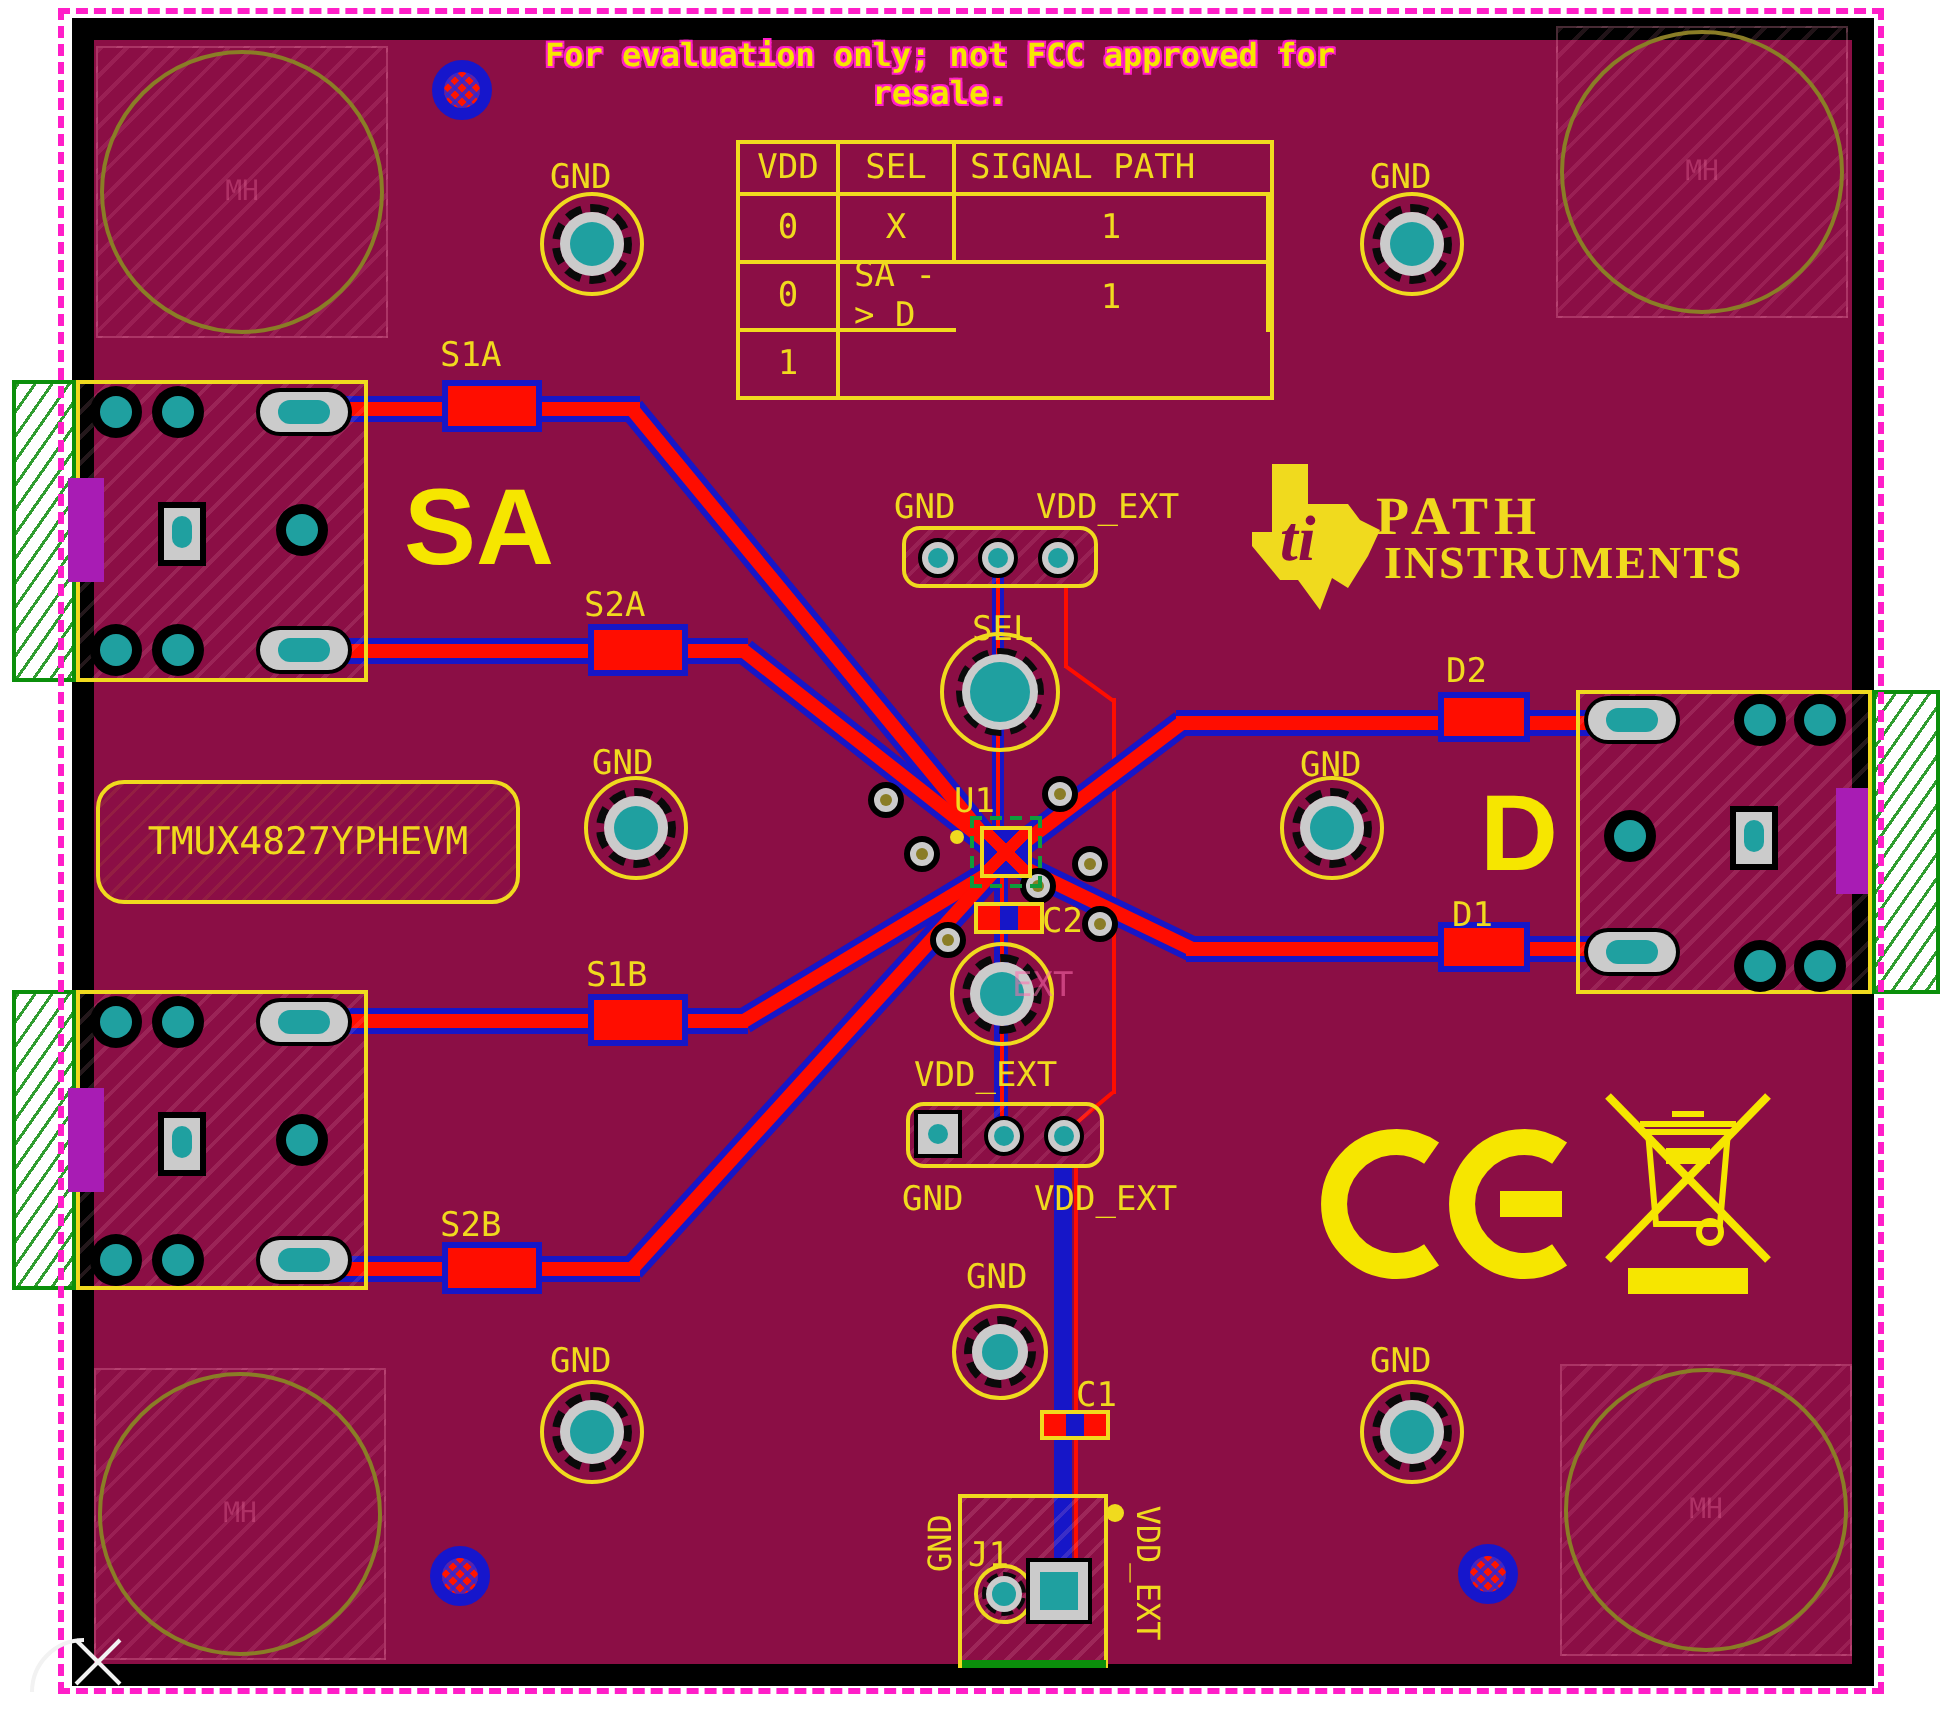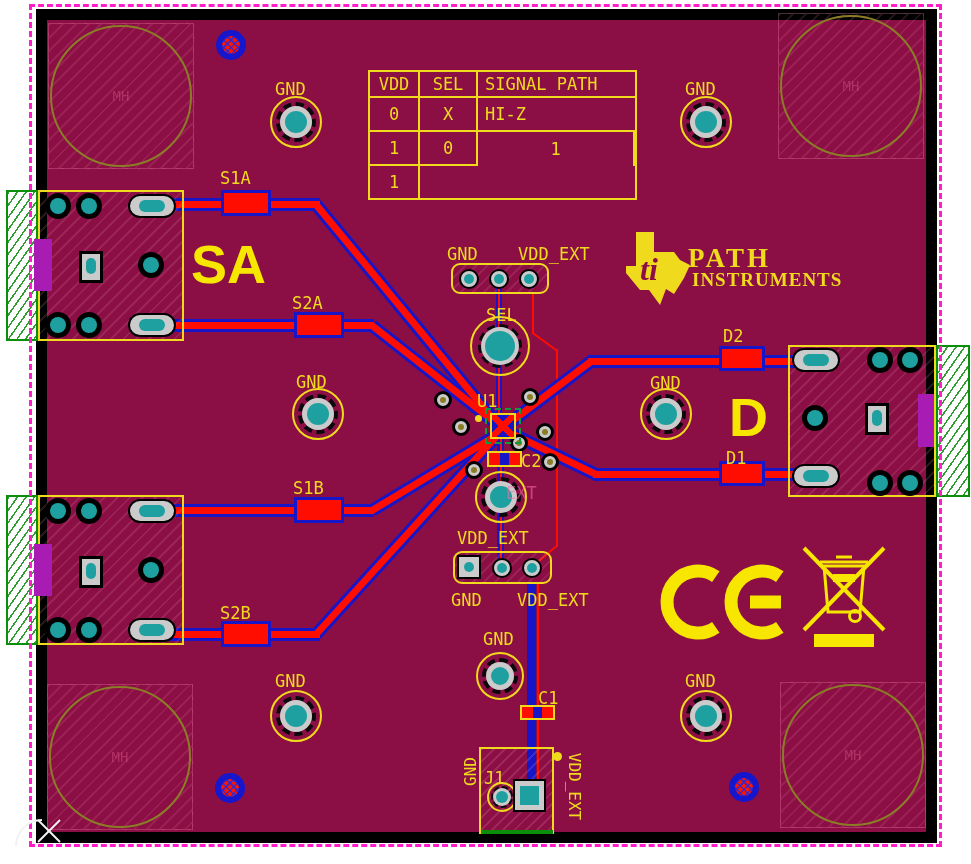--- a/index.html
+++ b/index.html
@@ -7,21 +7,21 @@
   #stage{ position:relative; width:971px; height:864px; background:var(--bg,#fff); overflow:hidden;
           font-family:"DejaVu Sans Mono", monospace; }
   .abs{ position:absolute; }
 
   
   .board{ left:36px; top:9px; width:901px; height:834px; background:var(--board); border:11px solid #000; }
   .dash{ left:29px; top:4px; width:913px; height:843px; border:3px dashed var(--magenta); z-index:40; pointer-events:none; }
 
   
   .lbl{ position:absolute; font:17px "DejaVu Sans Mono",monospace; color:var(--silk); white-space:pre; z-index:20; }
-  .big{ position:absolute; font:bold 54px "Liberation Sans",sans-serif; color:var(--silk_bright); z-index:20; }
+  .big{ position:absolute; font:bold 54px "Liberation Sans",sans-serif; color:var(--silk_bright); z-index:20;margin-left:11px; }
   .banner{ position:absolute; left:250px; top:18px; width:440px; text-align:center; z-index:20;
            font:bold 16px "DejaVu Sans Mono",monospace; color:var(--silk_bright);
            text-shadow:1px 1px 0 var(--magenta), -1px -1px 0 var(--magenta), 1px -1px 0 var(--magenta), -1px 1px 0 var(--magenta); }
   .faint{ color:rgba(255,110,175,.55); }
 
   
   .ttable{ left:368px; top:70px; width:269px; height:130px; border:2px solid var(--silk); z-index:20;
            display:grid; grid-template-columns:50px 58px 157px; grid-template-rows:26px 34px 34px 32px;
            color:var(--silk); font:17px "DejaVu Sans Mono",monospace; }
   .tcell{ border-right:2px solid var(--silk); border-bottom:2px solid var(--silk);
@@ -117,30 +117,31 @@
     </div>
   <div class="mhsq" style="left:47px;top:684px;width:146px;height:146px"></div>
   <div class="mhc" style="left:49px;top:686px;width:142px;height:142px">
       <span>MH</span>
     </div>
   <div class="mhsq" style="left:780px;top:682px;width:146px;height:146px"></div>
   <div class="mhc" style="left:782px;top:684px;width:142px;height:142px">
       <span>MH</span>
     </div>
 
+  <div class="banner">For evaluation only; not FCC approved for resale.</div>
 
   <div class="abs ttable">
     <div class="tcell">VDD</div>
     <div class="tcell">SEL</div>
     <div class="tcell l nr">SIGNAL PATH</div>
     <div class="tcell">0</div>
     <div class="tcell">X</div>
-    <div class="tcell l nr">HI-Z</div>
     <div class="tcell">1</div>
     <div class="tcell">0</div>
+    <div class="tcell l nr">SA -&gt; D</div>
     <div class="tcell nb">1</div>
     <div class="tcell nb">1</div>
   </div>
 
   <div class="tb" style="left:148px;top:198px;width:172px"></div>
   <div class="trc" style="left:148px;top:201px;width:172px"></div>
   <div class="tb" style="left:316px;top:198px;width:289px;transform:rotate(50.5deg)"></div>
   <div class="trc" style="left:316px;top:201px;width:289px;transform:rotate(50.5deg)"></div>
   <div class="tb" style="left:148px;top:319px;width:226px"></div>
   <div class="trc" style="left:148px;top:322px;width:226px"></div>
@@ -354,27 +355,30 @@
     </div>
   <div class="spad" style="left:513px;top:779px;width:33px;height:33px;z-index:12"></div>
   <div class="ydot" style="left:553px;top:752px;width:9px;height:9px"></div>
   <div class="vlbl" style="left:440px;top:762px;width:60px;transform:rotate(-90deg)">GND</div>
   <div class="vlbl" style="left:532px;top:777px;width:84px;transform:rotate(90deg)">VDD_EXT</div>
 
   <div class="fid" style="left:216px;top:30px"></div>
   <div class="fid" style="left:215px;top:773px"></div>
   <div class="fid" style="left:729px;top:772px"></div>
 
+  <div class="tmux">
+      <span>TMUX4827YPHEVM</span>
+    </div>
 
   <svg style="left:616px;top:230px" width="74" height="76" viewBox="0 0 74 76">
     <path d="M20,2 H38 V22 H58 L64,30 L74,35 L68,48 L58,64 L50,59 L44,75 L33,60 L24,60 L10,43 L10,36 L20,36 Z" fill="#F0DA1E"></path>
     <text x="24" y="50" font-family="Liberation Serif,serif" font-style="italic" font-weight="bold" font-size="32" fill="#8B0E45">ti</text>
   </svg>
   <div class="brand-serif" style="left:688px;top:243px;font-size:27px;letter-spacing:3px">PATH</div>
-  <div class="brand-serif" style="left:692px;top:269px;font-size:19px;letter-spacing:1px">INSTRUMENTS</div>
+  <div class="brand-serif" style="left:692px;top:269px;font-size:23px;letter-spacing:1px">INSTRUMENTS</div>
 
   <svg style="left:662px;top:562px" width="138" height="80" viewBox="0 0 138 80">
     <path d="M53.8,14.6 A31,31 0 1,0 53.8,65.4" fill="none" stroke="#F6E600" stroke-width="13"></path>
     <path d="M117.8,14.6 A31,31 0 1,0 117.8,65.4" fill="none" stroke="#F6E600" stroke-width="13"></path>
     <path d="M88,40 H119" fill="none" stroke="#F6E600" stroke-width="13"></path>
   </svg>
 
   <svg style="left:800px;top:538px" width="88" height="110" viewBox="0 0 88 110">
     <line x1="20" y1="24" x2="68" y2="24" stroke="#F6E600" stroke-width="3"></line>
     <line x1="36" y1="19" x2="52" y2="19" stroke="#F6E600" stroke-width="3"></line>

